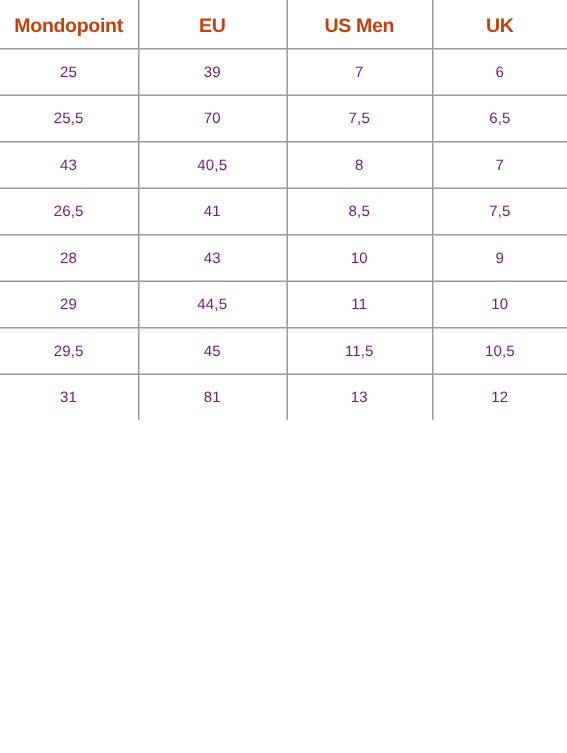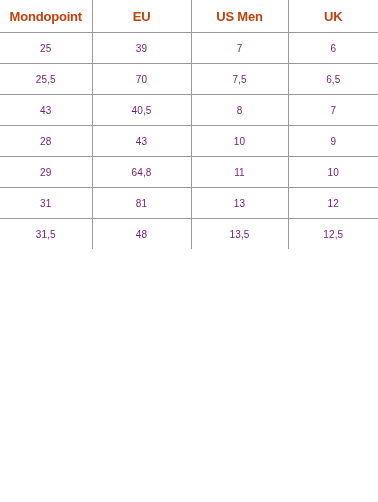--- a/index.html
+++ b/index.html
@@ -91,37 +91,43 @@
         <td>7,5</td>
         <td>6,5</td>
       </tr>
       <tr>
         <td>43</td>
         <td>40,5</td>
         <td>8</td>
         <td>7</td>
       </tr>
       <tr>
+        <td>26,5</td>
+        <td>41</td>
+        <td>8,5</td>
+        <td>7,5</td>
+      </tr>
+      <tr>
         <td>28</td>
         <td>43</td>
         <td>10</td>
         <td>9</td>
       </tr>
       <tr>
         <td>29</td>
-        <td>64,8</td>
+        <td>44,5</td>
         <td>11</td>
         <td>10</td>
+      </tr>
+      <tr>
+        <td>29,5</td>
+        <td>45</td>
+        <td>11,5</td>
+        <td>10,5</td>
       </tr>
       <tr>
         <td>31</td>
         <td>81</td>
         <td>13</td>
         <td>12</td>
       </tr>
-      <tr>
-        <td>31,5</td>
-        <td>48</td>
-        <td>13,5</td>
-        <td>12,5</td>
-      </tr>
     </tbody>
 </table>
 
 </body></html>

